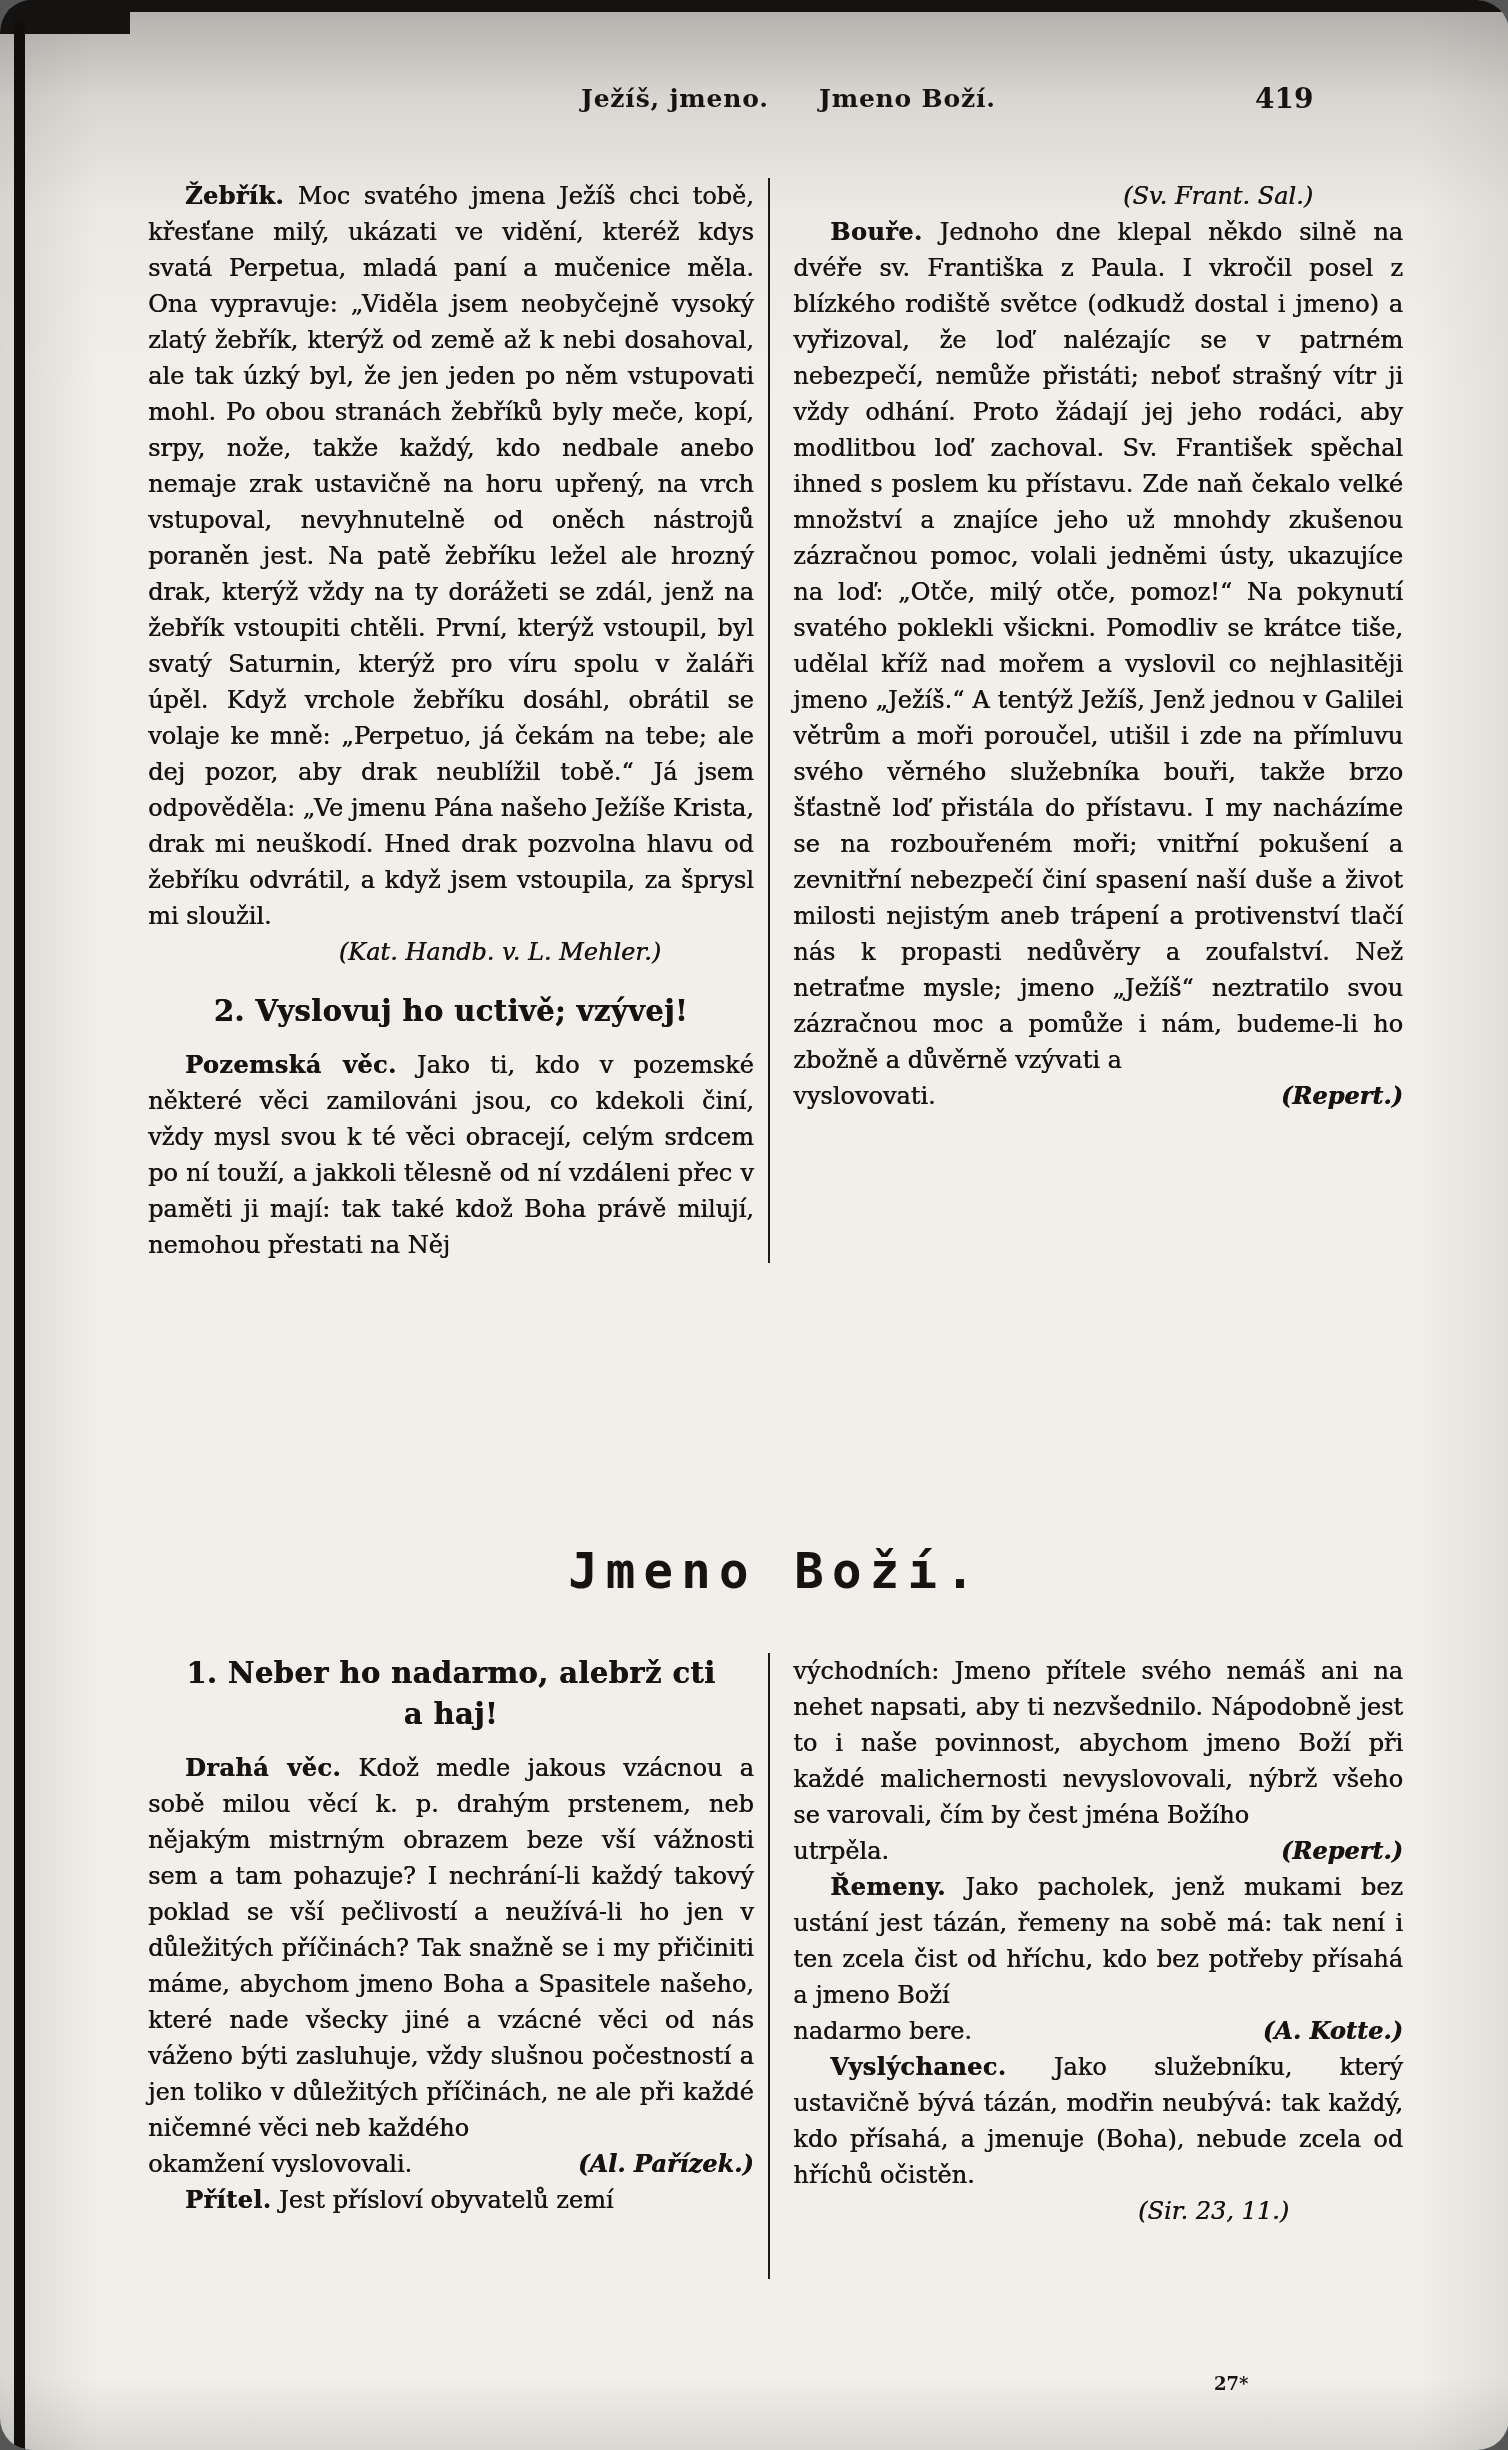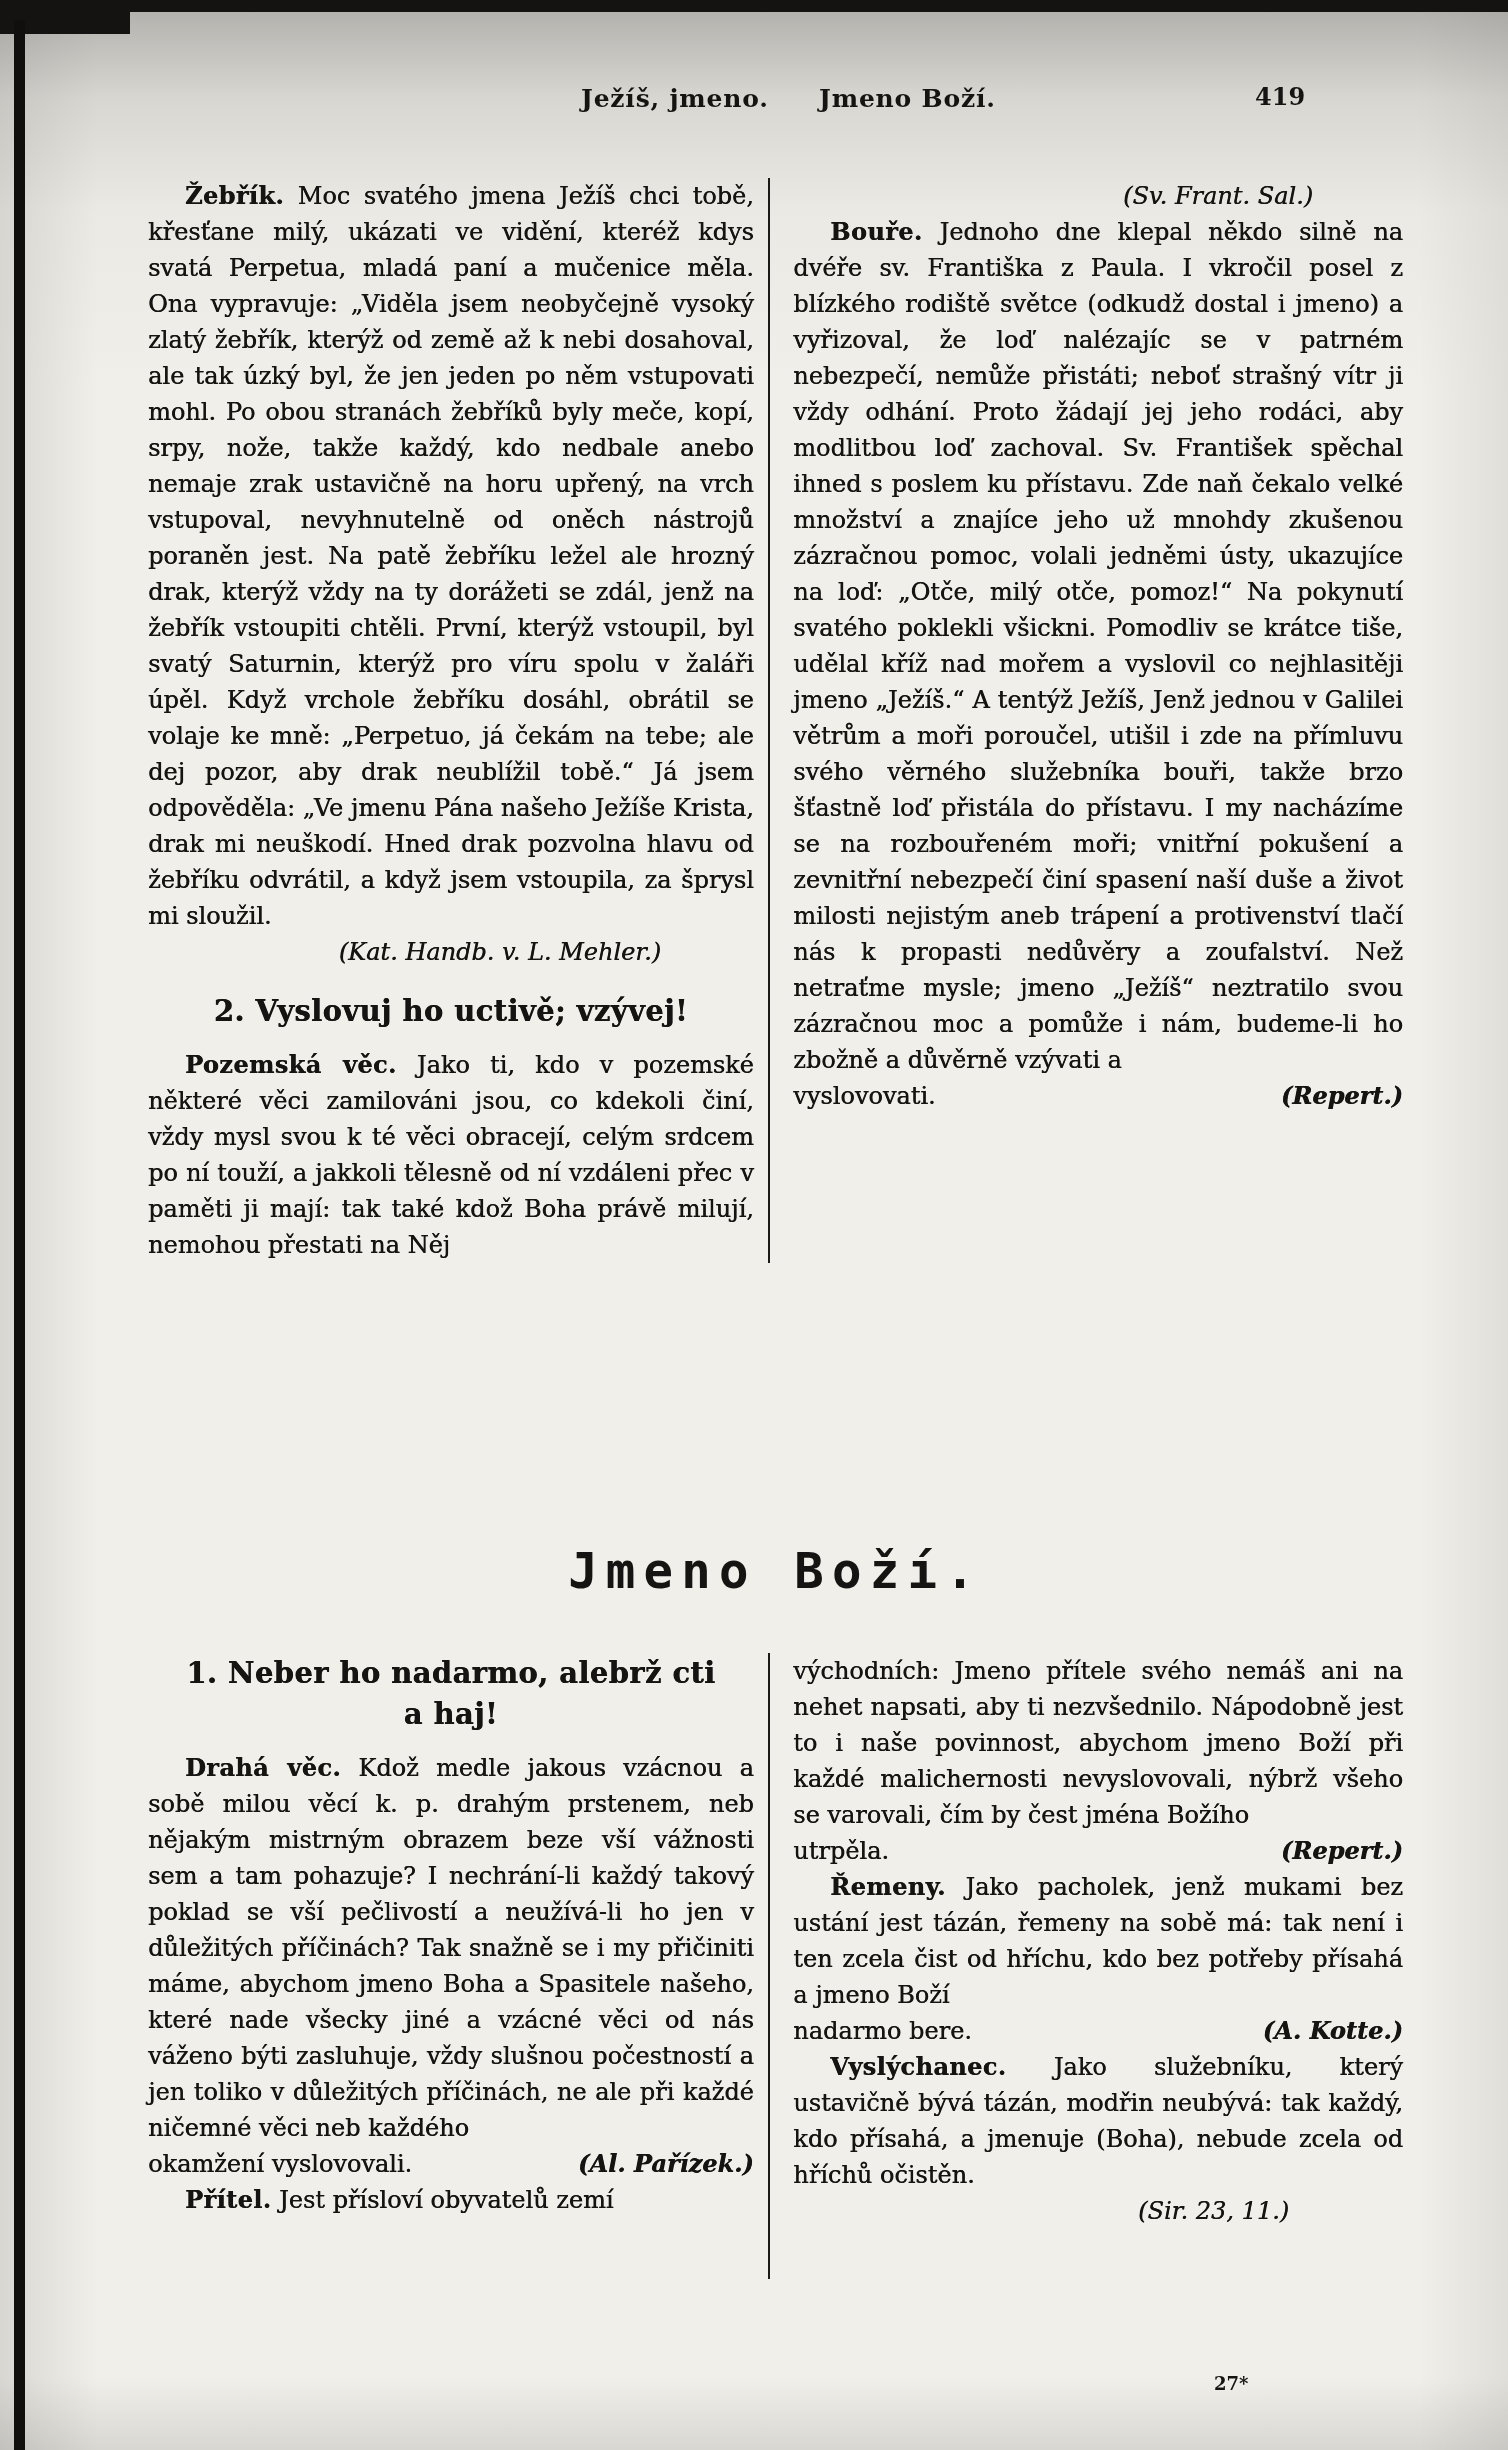--- a/index.html
+++ b/index.html
@@ -8,26 +8,27 @@
     width:1509px;height:2450px;
     margin:0 auto;
     background:
       linear-gradient(180deg, rgba(120,119,116,.55) 0px, rgba(170,168,164,.35) 98px, rgba(210,208,203,.18) 212px, rgba(0,0,0,0) 391px),
       linear-gradient(90deg, rgba(0,0,0,.10) 0px, rgba(0,0,0,0) 98px, rgba(0,0,0,0) 1418px, rgba(0,0,0,.07) 1509px),
       linear-gradient(0deg, rgba(0,0,0,.10) 0px, rgba(0,0,0,0) 73px),
       #f1efe9;
     font-family:"DejaVu Serif", serif;
     color:#161412;
     overflow:hidden;
+    border-radius:32px;
   }
   .scan-top-edge{position:absolute;top:0;left:0;width:100%;height:12.2px;background:#141312;}
   .scan-top-corner{position:absolute;top:0;left:0;width:130px;height:34px;background:#141312;}
   .scan-left-edge{position:absolute;top:19.6px;left:14px;width:10.6px;height:2430px;background:#100f0e;}
   .running-title{position:absolute;top:84px;font-size:25px;font-weight:bold;letter-spacing:0.8px;white-space:nowrap;}
-  .page-number{position:absolute;top:82px;left:1255px;font-size:24px;font-weight:bold;}
+  .page-number{position:absolute;top:82px;left:1255px;font-size:28px;font-weight:bold;}
   .section-top{position:absolute;top:178px;left:148px;width:1255px;display:flex;}
   .section-bottom{position:absolute;top:1653px;left:148px;width:1255px;display:flex;}
   .col{text-align:justify;font-size:24px;line-height:36px;text-shadow:0.4px 0 0 currentColor;}
   .col.left-col{width:606px;}
   .col.right-col{width:610px;}
   .divider{width:2.4px;background:#1b1a18;margin-left:14px;margin-right:23px;}
   .section-bottom .divider{align-self:flex-start;height:626px;}
   .para{margin:0;}
   .indent{text-indent:37px;}
   .lead{font-weight:bold;letter-spacing:0.4px;}

